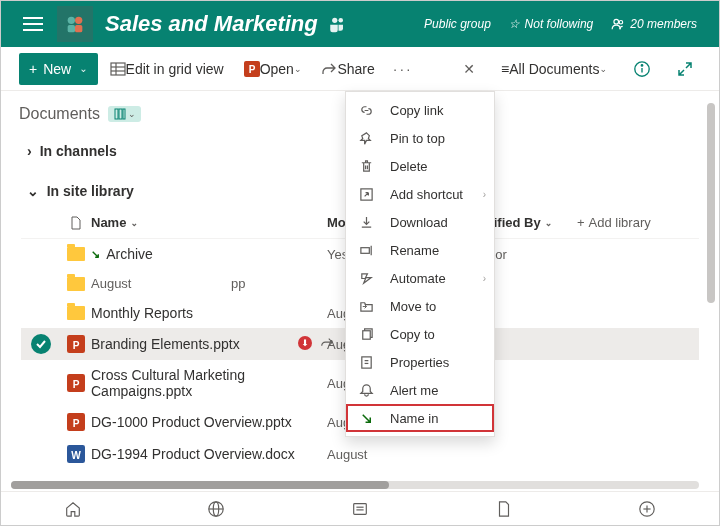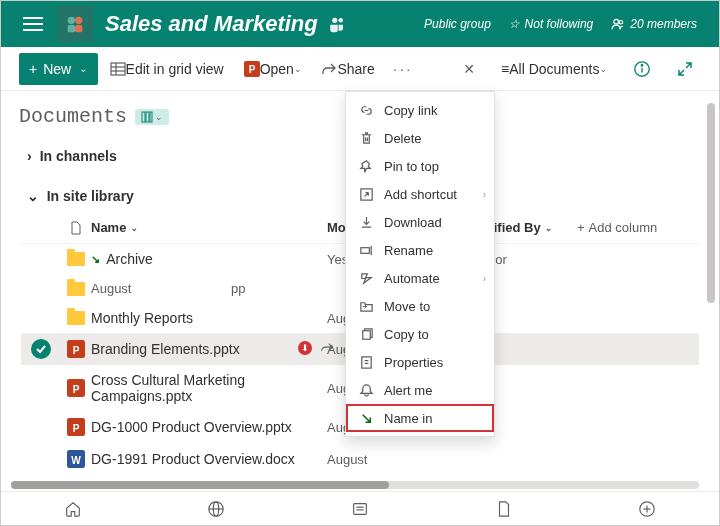--- a/index.html
+++ b/index.html
@@ -14,21 +14,21 @@
   .header-info { display: flex; align-items: center; gap: 18px; font-size: 12px; }
   .header-info .item { display: flex; align-items: center; gap: 5px; cursor: pointer; }
   .toolbar { height: 44px; display: flex; align-items: center; padding: 0 18px; border-bottom: 1px solid #edebe9; gap: 4px; }
   .btn-new { background: #078271; color: #fff; height: 32px; padding: 0 10px; display: flex; align-items: center; gap: 6px; border-radius: 2px; cursor: pointer; font-size: 14px; }
   .btn-new .chev { opacity: .9; font-size: 10px; margin-left: 2px; }
   .tb-btn { display: flex; align-items: center; padding: 0 8px; height: 32px; cursor: pointer; color: #323130; font-size: 14px; }
   .tb-btn .icn { display: inline-flex; width: 16px; height: 16px; align-items: center; justify-content: center; }
   .tb-spacer { flex: 1; }
   .tb-right { display: flex; align-items: center; gap: 10px; }
   .lib-title { padding: 14px 18px 4px; display: flex; align-items: center; gap: 8px; }
-  .lib-title h2 { font-size: 20px; font-weight: 400; color: #605e5c; font-family: Liberation Mono, monospace; }
+  .lib-title h2 { font-size: 16px; font-weight: 400; color: #605e5c; }
   .view-pill { background: #cdece5; padding: 2px 6px; border-radius: 3px; display: flex; align-items: center; gap: 2px; font-size: 11px; cursor: pointer; }
   .groups { padding: 0 20px; }
   .group-hdr { display: flex; align-items: center; gap: 8px; padding: 16px 6px 8px; font-weight: 600; cursor: pointer; font-size: 14px; }
   .col-hdr { display: flex; align-items: center; padding: 8px 0 8px 40px; font-size: 13px; color: #605e5c; border-bottom: 1px solid #f3f2f1; }
   .col-type { width: 30px; display: flex; justify-content: center; }
   .col-name { width: 236px; display: flex; align-items: center; gap: 4px; font-weight: 600; color: #323130; }
   .col-mod { width: 140px; display: flex; align-items: center; gap: 4px; font-weight: 600; color: #323130; }
   .col-by { width: 110px; display: flex; align-items: center; gap: 4px; font-weight: 600; color: #323130; }
   .col-add { color: #605e5c; display: flex; align-items: center; gap: 4px; cursor: pointer; }
   .row { display: flex; align-items: center; padding: 7px 0 7px 40px; font-size: 14px; position: relative; }
@@ -42,21 +42,21 @@
   .folder-icn { width: 18px; height: 14px; background: #ffc83d; border-radius: 1px; position: relative; }
   .folder-icn::before { content: ""; position: absolute; top: -3px; left: 0; width: 8px; height: 3px; background: #ffc83d; border-radius: 1px 1px 0 0; }
   .row-actions { position: absolute; right: 340px; display: none; gap: 8px; color: #605e5c; }
   .row.selected .row-actions { display: flex; }
   .red-dot { width: 14px; height: 14px; background: #d13438; border-radius: 50%; color: #fff; font-size: 9px; display: flex; align-items: center; justify-content: center; }
   .scroll-track { position: absolute; bottom: 36px; left: 10px; right: 20px; height: 8px; background: #e1dfdd; border-radius: 4px; }
   .scroll-thumb { height: 100%; background: #a19f9d; border-radius: 4px; }
   .vscroll { position: absolute; right: 4px; top: 102px; width: 8px; height: 200px; background: #c8c6c4; border-radius: 4px; }
   .bottom-bar { position: absolute; bottom: 0; left: 0; right: 0; height: 34px; border-top: 1px solid #edebe9; display: flex; align-items: center; justify-content: space-around; color: #605e5c; background: #fff; }
   .context-menu { position: absolute; left: 344px; top: 90px; width: 150px; background: #fff; border: 1px solid #e1dfdd; box-shadow: 0 6px 14px rgba(0,0,0,.15); padding: 4px 0; z-index: 10; }
-  .cm-item { display: flex; align-items: center; gap: 10px; padding: 6px 12px; font-size: 13px; cursor: pointer; position: relative; }
+  .cm-item { display: flex; align-items: center; gap: 16px; padding: 6px 12px; font-size: 13px; cursor: pointer; position: relative; }
   .cm-item .icn { width: 16px; height: 16px; display: flex; align-items: center; justify-content: center; color: #605e5c; flex-shrink: 0; }
   .cm-item.highlighted { outline: 2px solid #d13438; outline-offset: -2px; }
   .cm-item .sub { position: absolute; right: 8px; color: #a19f9d; font-size: 10px; }
   svg { display: block; }
   .chev-sm { font-size: 9px; color: #605e5c; }
   .green-arrow { color: #0b6a0b; font-weight: bold; font-size: 11px; }
 </style>
 </head>
 <body>
 
@@ -200,21 +200,21 @@
     <div class="col-mod">
         <span>Modified</span>
         <span class="chev-sm">⌄</span>
       </div>
     <div class="col-by">
         <span>Modified By</span>
         <span class="chev-sm">⌄</span>
       </div>
     <div class="col-add">
         <span>+</span>
-        <span>Add column</span>
+        <span>Add library</span>
       </div>
   </div>
 
   <div id="rows">
       <div class="row">
         <div class="row-icon">
           <div class="folder-icn"></div>
         </div>
         <div class="row-name">
           <span class="green-arrow">↘</span>
@@ -294,52 +294,52 @@
         <div class="row-by"></div>
       </div>
       <div class="row">
         <div class="row-icon">
           <svg width="18" height="18" viewBox="0 0 16 16">
             <rect width="16" height="16" rx="2" fill="#2b579a"></rect>
             <text x="8" y="12" text-anchor="middle" fill="#fff" font-size="9" font-weight="bold">W</text>
           </svg>
         </div>
         <div class="row-name">
-          <span>DG-1991 Product Overview.docx</span>
+          <span>DG-1994 Product Overview.docx</span>
         </div>
         <div class="row-mod">August</div>
         <div class="row-by"></div>
       </div>
     </div>
 </div>
 
 <div class="context-menu" id="ctx">
     <div class="cm-item">
       <span class="icn">
         <svg width="15" height="15" viewBox="0 0 16 16" fill="none" stroke="#605e5c" stroke-width="1.3">
           <path d="M6 10a3 3 0 0 1 0-6h2M10 6a3 3 0 0 1 0 6H8M6 8h4"></path>
         </svg>
       </span>
       <span>Copy link</span>
     </div>
     <div class="cm-item">
       <span class="icn">
         <svg width="15" height="15" viewBox="0 0 16 16" fill="none" stroke="#605e5c" stroke-width="1.3">
+          <path d="M8 2l3 3-1 3 2 2-4 0-2 4-0-4-4 0 2-2-1-3z"></path>
+        </svg>
+      </span>
+      <span>Pin to top</span>
+    </div>
+    <div class="cm-item">
+      <span class="icn">
+        <svg width="15" height="15" viewBox="0 0 16 16" fill="none" stroke="#605e5c" stroke-width="1.3">
           <path d="M3 4h10M5 4v9h6V4M7 4V2h2v2M7 7v4M9 7v4"></path>
         </svg>
       </span>
       <span>Delete</span>
-    </div>
-    <div class="cm-item">
-      <span class="icn">
-        <svg width="15" height="15" viewBox="0 0 16 16" fill="none" stroke="#605e5c" stroke-width="1.3">
-          <path d="M8 2l3 3-1 3 2 2-4 0-2 4-0-4-4 0 2-2-1-3z"></path>
-        </svg>
-      </span>
-      <span>Pin to top</span>
     </div>
     <div class="cm-item">
       <span class="icn">
         <svg width="15" height="15" viewBox="0 0 16 16" fill="none" stroke="#605e5c" stroke-width="1.3">
           <rect x="2" y="2" width="12" height="12"></rect>
           <path d="M6 10l4-4M10 6v3M10 6H7"></path>
         </svg>
       </span>
       <span>Add shortcut</span>
       <span class="sub">›</span>

